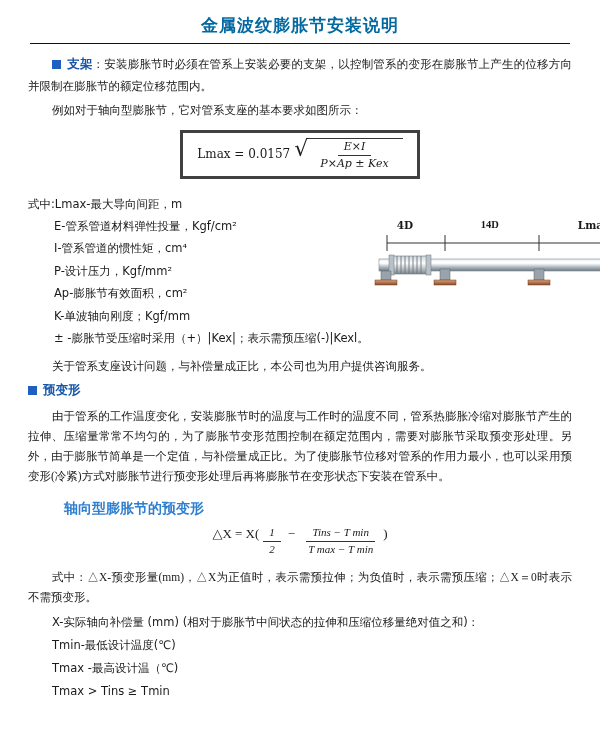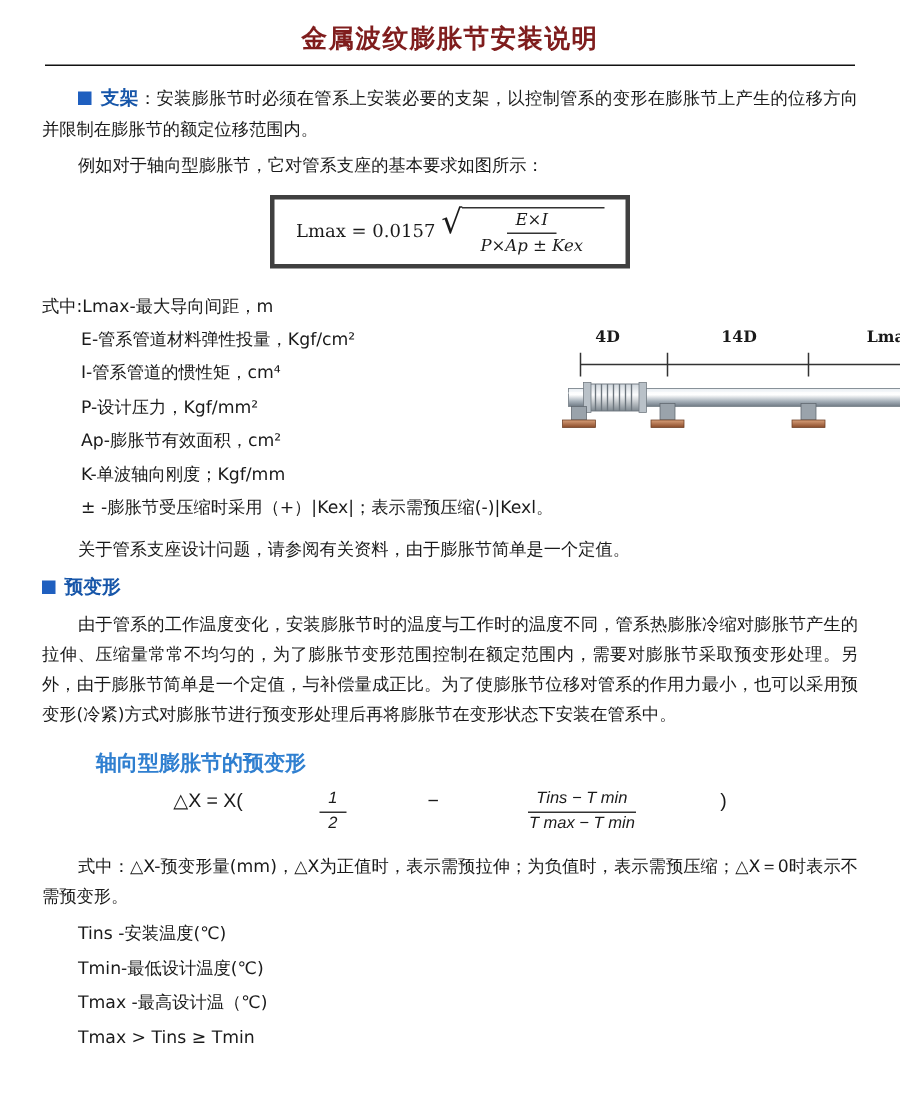--- a/index.html
+++ b/index.html
@@ -20,37 +20,38 @@
     height: 737px;
     padding: 0;
     box-sizing: border-box;
   }
   .title {
     text-align: center;
     font-size: 17px;
     font-weight: bold;
     letter-spacing: 1px;
     margin: 14px 0 6px 0;
-    color: #7f1d1d;
+    color: #0369a1;
   }
   .rule {
     width: 540px;
     margin: 0 auto 10px auto;
     border-bottom: 1px solid #111;
   }
   .body-col {
     padding: 0 28px;
     box-sizing: border-box;
   }
   p.para {
     font-size: 11.5px;
     line-height: 1.75;
     margin: 0 0 4px 0;
     text-align: justify;
     color: #1a1a1a;
+    font-family: Liberation Serif, serif;
   }
   .indent {
     text-indent: 24px;
   }
   .sq {
     display: inline-block;
     width: 9px;
     height: 9px;
     background: #1f5fbf;
     margin-right: 6px;
@@ -149,23 +150,22 @@
     font-size: 10.5px;
     font-weight: bold;
     font-family: "DejaVu Serif", "Liberation Serif", serif;
   }
   .dim-label { position: absolute; top: 0; }
   
   .eqblock {
     display: flex;
     justify-content: center;
     margin: 8px 0 10px 0;
-    font-family: Liberation Sans, sans-serif;
+    font-family: Liberation Serif, serif;
     font-size: 13px;
-    gap: 47px;
   }
   .list-block {
     font-size: 11.5px;
     line-height: 2.0;
     margin-left: 24px;
   }
 </style>
 </head>
 <body>
 
@@ -209,21 +209,21 @@
           <div class="d1">± -膨胀节受压缩时采用（+）|Kex|；表示需预压缩(-)|Kexl。</div>
         </div>
       </div>
 
       <div class="right">
         <div class="drawing">
 
           
           <div class="dim-row" style="margin-top:26px;">
             <span class="dim-label" style="left:24px;">4D</span>
-            <span class="dim-label" style="left:108px;">14D</span>
+            <span class="dim-label" style="left:108px;font-family:Liberation Serif, serif;">14D</span>
             <span class="dim-label" style="left:205px;">Lmax</span>
           </div>
 
           <svg width="290" height="62" viewBox="0 0 290 62">
             <defs>
               <linearGradient id="pipeG" x1="0" y1="0" x2="0" y2="1">
                 <stop offset="0%" stop-color="#e9eef3"></stop>
                 <stop offset="35%" stop-color="#ffffff"></stop>
                 <stop offset="70%" stop-color="#a8b2bb"></stop>
                 <stop offset="100%" stop-color="#6f7a84"></stop>
@@ -281,21 +281,21 @@
             </g>
             <g>
               <rect x="275" y="34" width="10" height="11" fill="#9aa3ab" stroke="#5e666d" stroke-width="0.5"></rect>
               <rect x="269" y="45" width="22" height="5" fill="url(#baseG)" stroke="#6b3c22" stroke-width="0.5"></rect>
             </g>
           </svg>
         </div>
       </div>
     </div>
 
-    <p class="para indent">关于管系支座设计问题，请参阅有关资料，由于膨胀节简单是一个定值。</p>
+    <p class="para indent">关于管系支座设计问题，与补偿量成正比，本公司也为用户提供咨询服务。</p>
 
     <p class="para sec-head">
       <span class="sq"></span><span class="blue-head">预变形</span>
     </p>
 
     <p class="para indent">由于管系的工作温度变化，安装膨胀节时的温度与工作时的温度不同，管系热膨胀冷缩对膨胀节产生的拉伸、压缩量常常不均匀的，为了膨胀节变形范围控制在额定范围内，需要对膨胀节采取预变形处理。另外，由于膨胀节简单是一个定值，与补偿量成正比。为了使膨胀节位移对管系的作用力最小，也可以采用预变形(冷紧)方式对膨胀节进行预变形处理后再将膨胀节在变形状态下安装在管系中。</p>
 
     <div class="sub-head">轴向型膨胀节的预变形</div>
 
     <div class="eqblock">
@@ -308,20 +308,20 @@
       <span class="frac">
         <span class="num">Tins − T min</span>
         <span class="den">T max − T min</span>
       </span>
       <span>)</span>
     </div>
 
     <p class="para indent">式中：△X-预变形量(mm)，△X为正值时，表示需预拉伸；为负值时，表示需预压缩；△X＝0时表示不需预变形。</p>
 
     <div class="list-block">
-      <div>Tins -安装温度(℃)</div>
+      <div>X-实际轴向补偿量 (mm) (相对于膨胀节中间状态的拉伸和压缩位移量绝对值之和)：</div>
       <div>Tmin-最低设计温度(℃)</div>
       <div>Tmax -最高设计温（℃)</div>
       <div>Tmax &gt; Tins ≥ Tmin</div>
     </div>
 
   </div>
 </div>
 
 </body></html>

